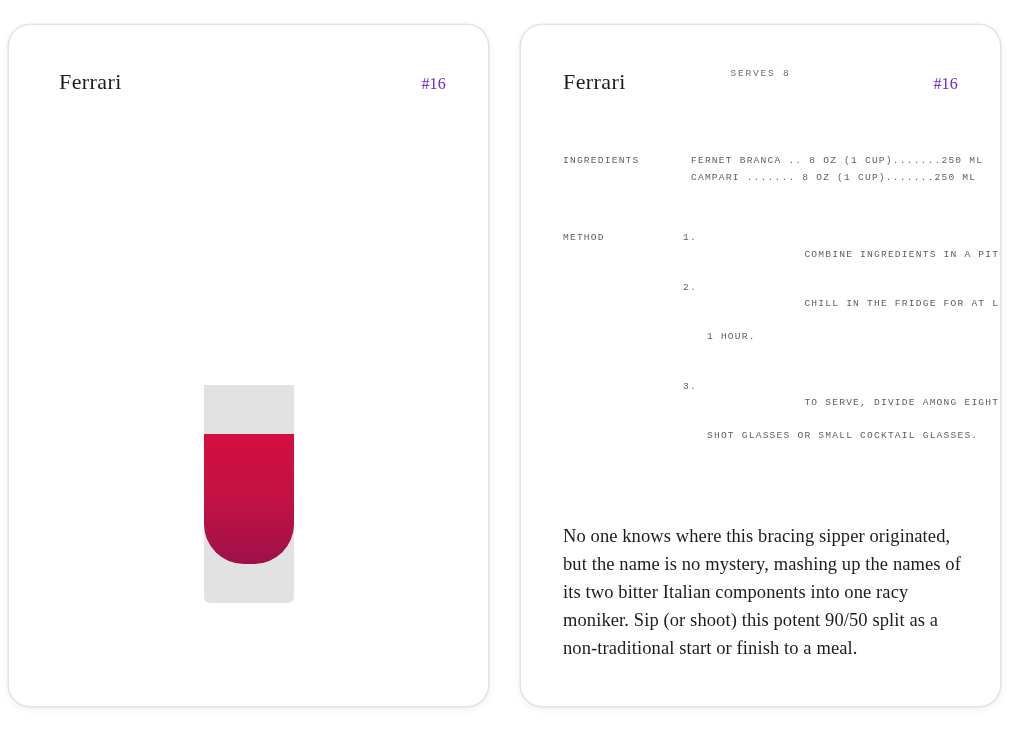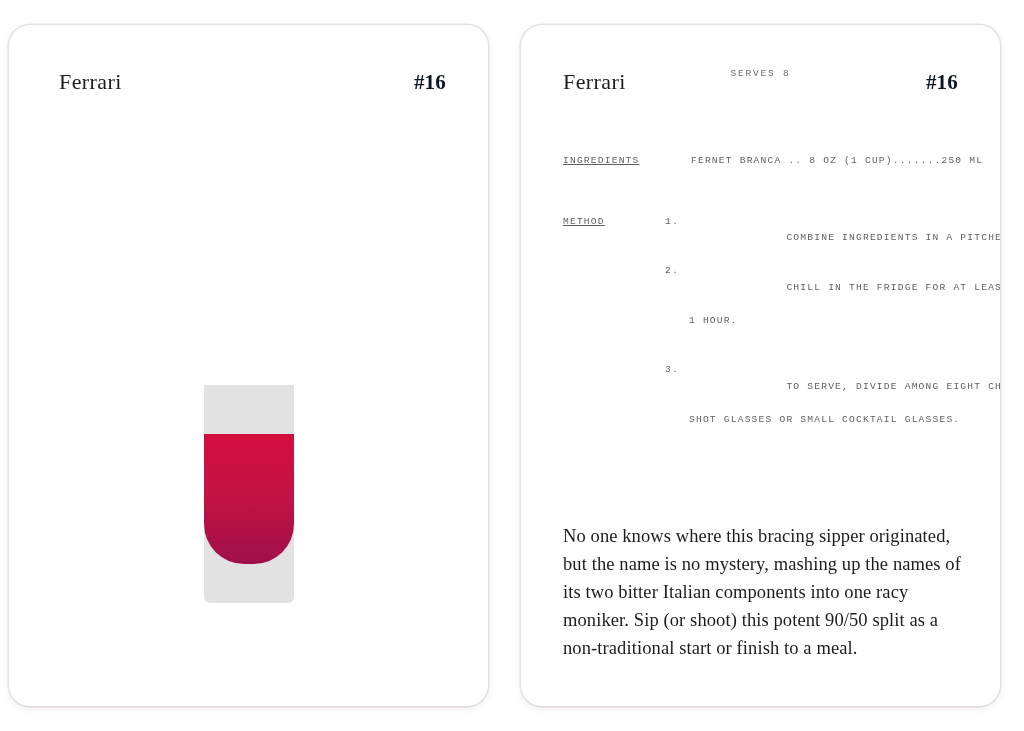--- a/index.html
+++ b/index.html
@@ -49,23 +49,23 @@
   }
   .title {
     font-family: "Liberation Serif", serif;
     font-size: 22px;
     font-weight: 400;
     color: #1c1c1c;
     letter-spacing: 0.4px;
   }
   .number {
     font-family: "Liberation Serif", serif;
-    font-size: 21px;
-    font-weight: 700;
-    color: #0f172a;
+    font-size: 16px;
+    font-weight: 400;
+    color: #6d28d9;
     letter-spacing: 0.2px;
   }
 
   
   .glass-wrap {
     position: absolute;
     left: 0;
     right: 0;
     top: 360px;
     display: flex;
@@ -124,28 +124,27 @@
     font-family: "Liberation Mono", monospace;
     font-size: 9.6px;
     line-height: 16.5px;
     letter-spacing: 1.2px;
     color: #5f5f5f;
   }
   .recipe-block {
     display: flex;
     margin-bottom: 44px;
   }
-  .recipe-block:last-child { margin-bottom: 0; }
+  .recipe-block:last-child { margin-bottom: 0; gap: 18px; }
   .recipe-label {
     width: 102px;
     flex: 0 0 102px;
     text-transform: uppercase;
     color: #5f5f5f;
     white-space: nowrap;
-    text-decoration: underline;
   }
   .recipe-body {
     flex: 1 1 auto;
   }
   .recipe-line {
     white-space: pre;
     text-transform: uppercase;
     margin-left: 26px;
   }
   .method-item {
@@ -201,20 +200,21 @@
       <div class="serves">SERVES 8</div>
       <div class="number">#16</div>
     </div>
 
     <div class="recipe">
 
       <div class="recipe-block">
         <div class="recipe-label">INGREDIENTS</div>
         <div class="recipe-body">
           <div class="recipe-line">FERNET BRANCA .. 8 OZ (1 CUP).......250 ML</div>
+          <div class="recipe-line">CAMPARI ....... 8 OZ (1 CUP).......250 ML</div>
         </div>
       </div>
 
       <div class="recipe-block">
         <div class="recipe-label">METHOD</div>
         <div class="recipe-body">
 
           <div class="method-item">
             <div class="method-num">1.</div>
             <div class="method-text">

